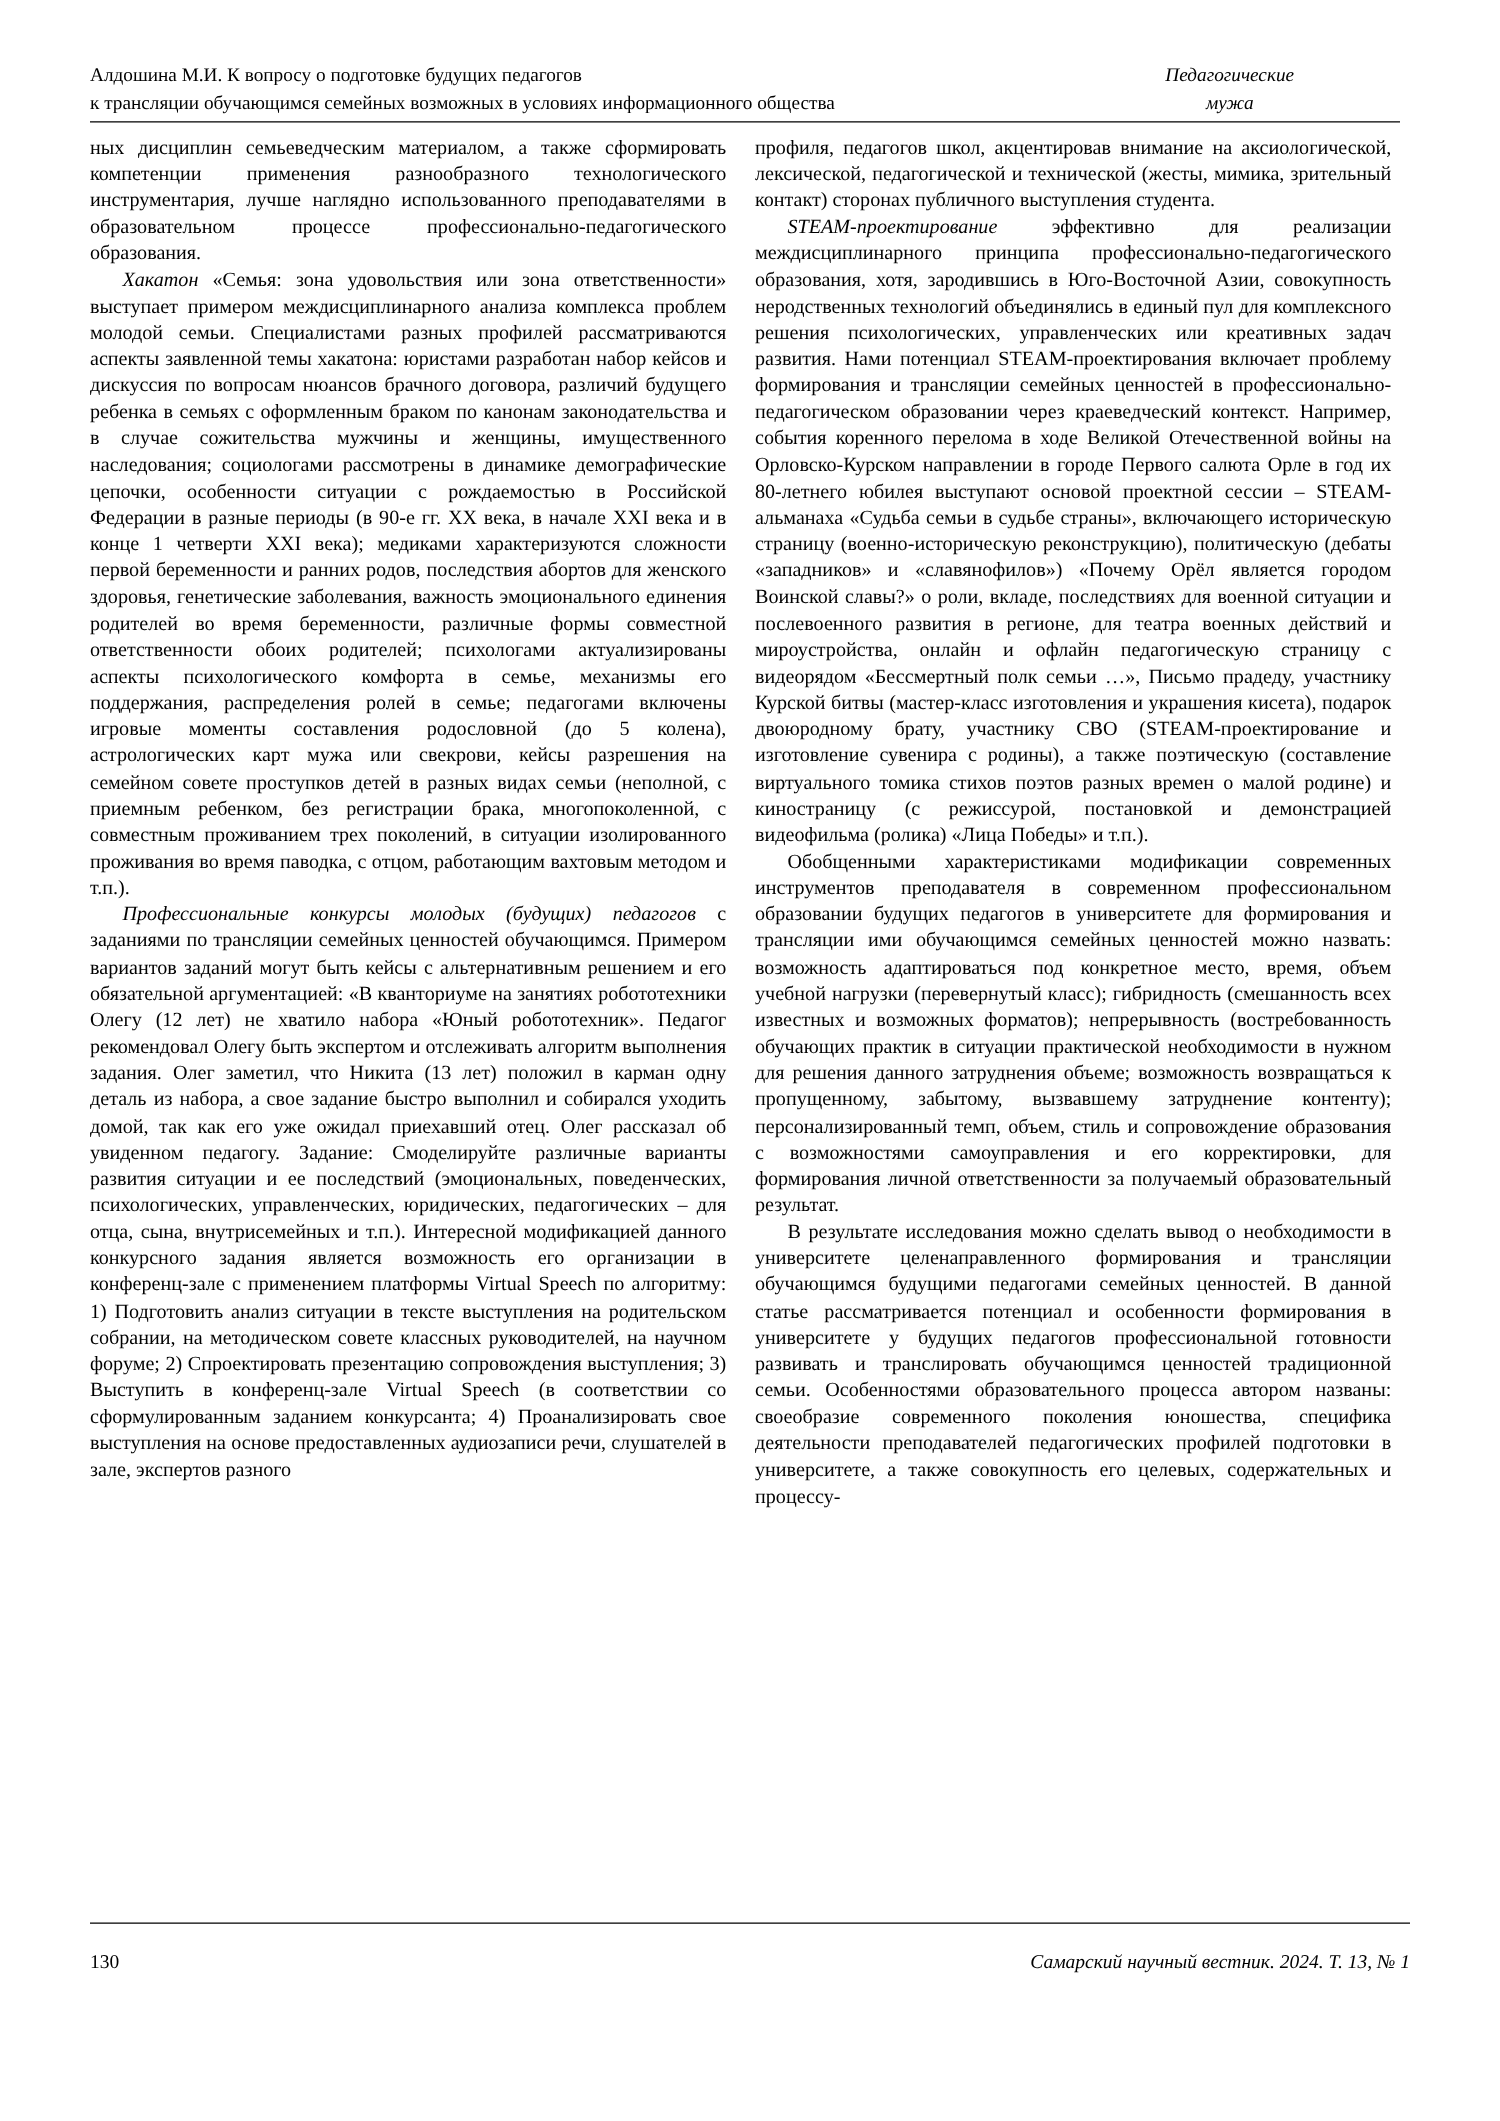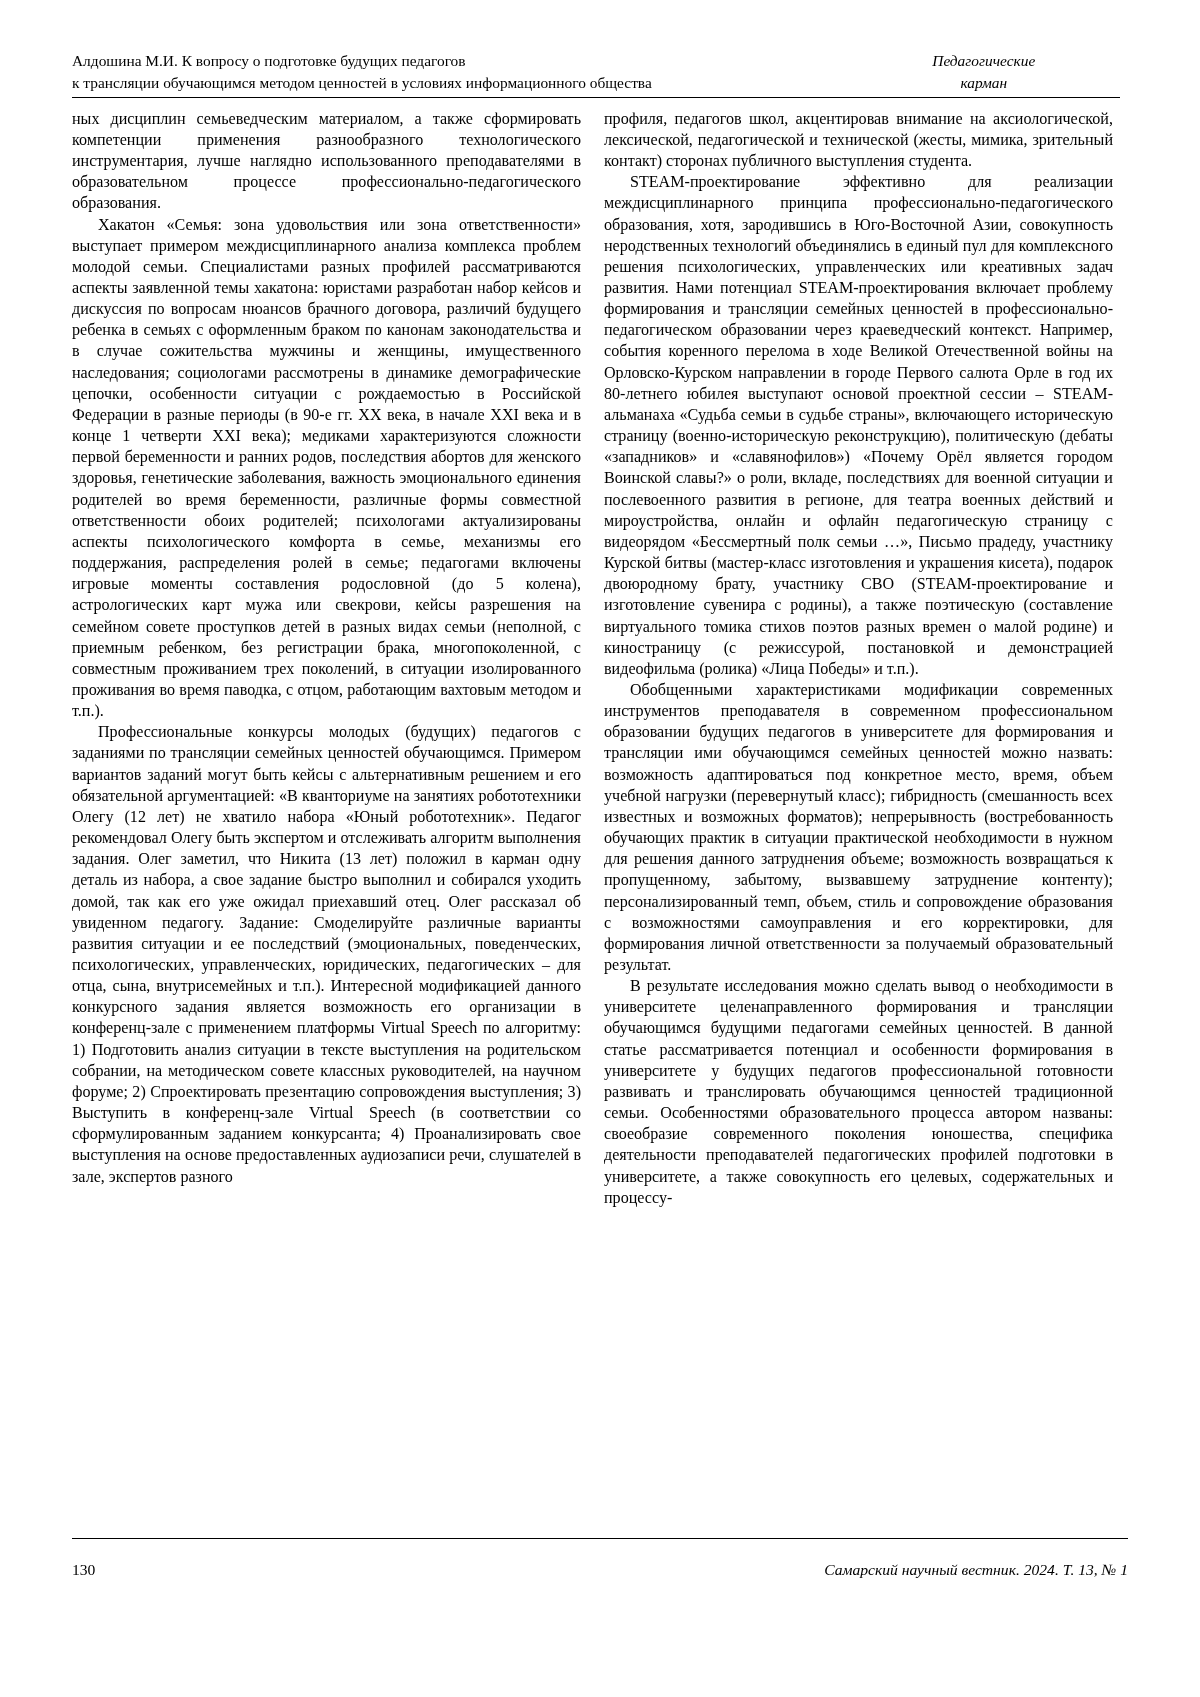--- a/index.html
+++ b/index.html
@@ -56,21 +56,21 @@
     text-align: justify;
     text-justify: inter-word;
     hyphens: manual;
   }
   .col p {
     margin: 0;
   }
   .col p.indent {
     text-indent: 26px;
   }
-  .it { }
+  .it { font-style: italic; }
   
   .footer {
     position: absolute;
     left: 72px;
     right: 72px;
     bottom: 38px;
     font-size: 15.6px;
   }
   .footer-rule {
     border-top: 1px solid #000;
@@ -87,25 +87,25 @@
   }
 </style>
 </head>
 <body>
 
 <div class="page">
 
   <div class="runhead">
     <div class="runhead-left">
       <div>Алдошина М.И. К вопросу о подготовке будущих педагогов</div>
-      <div>к трансляции обучающимся методом ценностей в условиях информационного общества</div>
+      <div>к трансляции обучающимся семейных возможных в условиях информационного общества</div>
     </div>
     <div class="runhead-right">
       <div>Педагогические</div>
-      <div>карман</div>
+      <div>мужа</div>
     </div>
   </div>
   <div class="runhead-rule"></div>
 
   <div class="columns">
 
     <div class="col">
       <p>ных дисциплин семьеведческим материалом, а также сформировать компетенции применения разнообразного технологического инструментария, лучше наглядно использованного преподавателями в образовательном процессе профессионально-педагогического образования.</p>
       <p class="indent">
         <span class="it">Хакатон</span><span> «Семья: зона удовольствия или зона ответственности» выступает примером междисциплинарного анализа комплекса проблем молодой семьи. Специалистами разных профилей рассматриваются аспекты заявленной темы хакатона: юристами разработан набор кейсов и дискуссия по вопросам нюансов брачного договора, различий будущего ребенка в семьях с оформленным браком по канонам законодательства и в случае сожительства мужчины и женщины, имущественного наследования; социологами рассмотрены в динамике демографические цепочки, особенности ситуации с рождаемостью в Российской Федерации в разные периоды (в 90-е гг. XX века, в начале XXI века и в конце 1 четверти XXI века); медиками характеризуются сложности первой беременности и ранних родов, последствия абортов для женского здоровья, генетические заболевания, важность эмоционального единения родителей во время беременности, различные формы совместной ответственности обоих родителей; психологами актуализированы аспекты психологического комфорта в семье, механизмы его поддержания, распределения ролей в семье; педагогами включены игровые моменты составления родословной (до 5 колена), астрологических карт мужа или свекрови, кейсы разрешения на семейном совете проступков детей в разных видах семьи (неполной, с приемным ребенком, без регистрации брака, многопоколенной, с совместным проживанием трех поколений, в ситуации изолированного проживания во время паводка, с отцом, работающим вахтовым методом и т.п.).</span>

